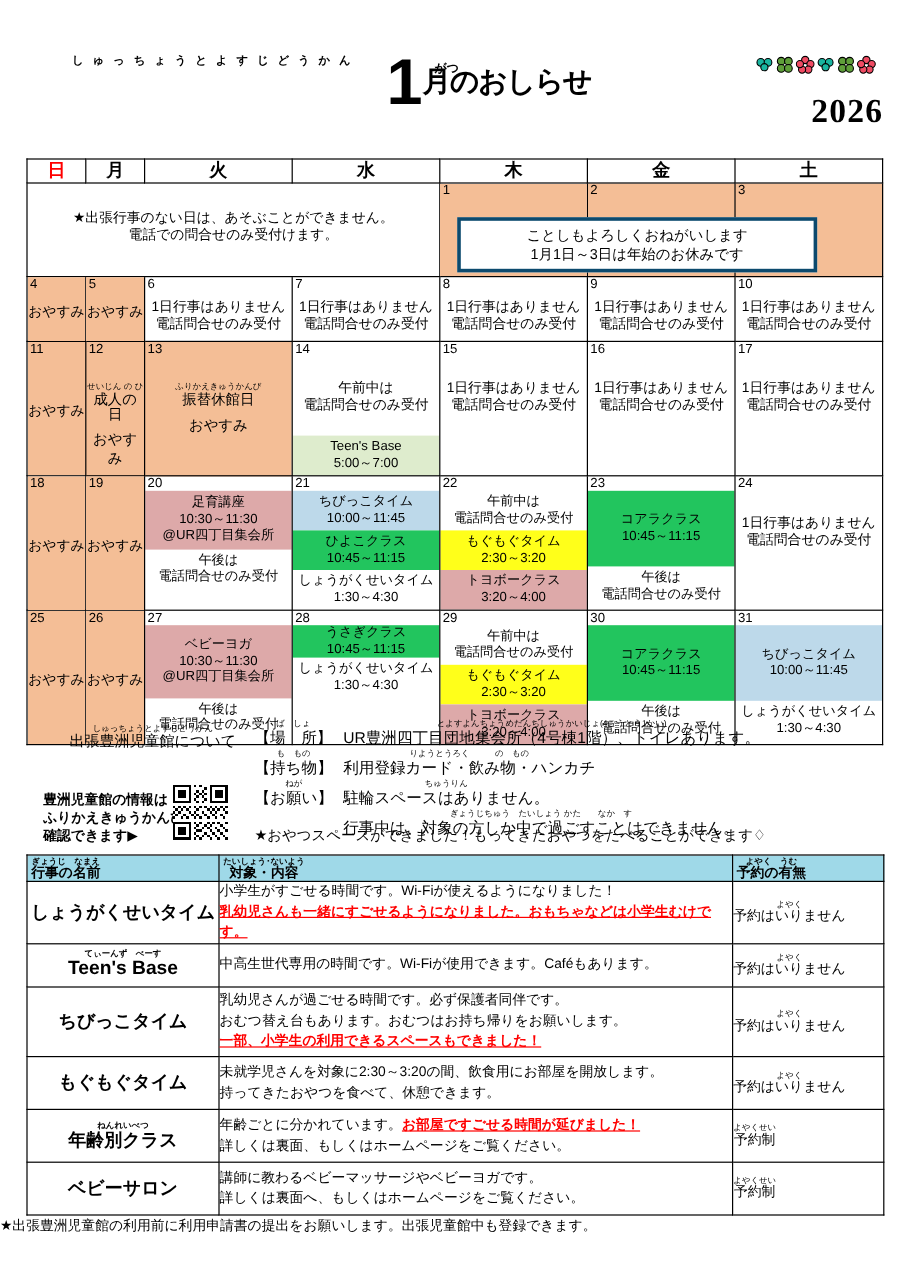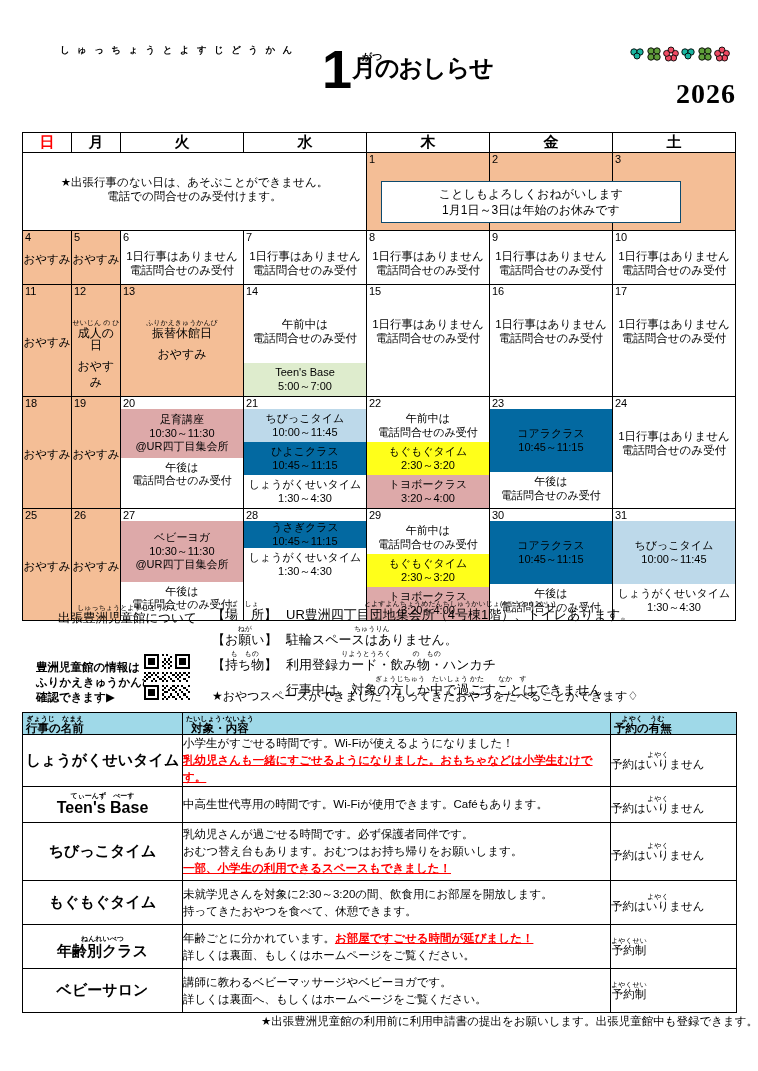--- a/index.html
+++ b/index.html
@@ -72,28 +72,28 @@
     background: #f4be96; text-align: center; font-size: 11.5px;
   }
   .oyasumi-txt { position: absolute; left: 0; right: 0; top: 50%; transform: translateY(-40%); }
   .note-center {
     text-align: center; font-size: 11.5px; line-height: 14px;
   }
   .bar {
     text-align: center; font-size: 11px; line-height: 13.5px; padding: 3px 0;
   }
   .bar-blue { background: #bdd9ea; }
-  .bar-green { background: #0369a1; }
+  .bar-green { background: #22c55e; }
   .bar-yellow { background: #ffff1a; }
   .bar-rose { background: #dda9a9; }
   .bar-palegreen { background: #deeccd; }
   .plain { text-align: center; font-size: 11px; line-height: 13.5px; padding: 3px 0; }
   .newyear-box {
     position: absolute; left: 14px; top: 28px; right: 14px;
-    border: 1px solid #0c4a6e; background: #fff;
+    border: 3px solid #0c4a6e; background: #fff;
     text-align: center; font-size: 12px; line-height: 16px; padding: 4px 0;
   }
   .rb { display: inline-block; text-align: center; line-height: 1; }
   .rb .rt { display: block; font-size: 7px; line-height: 8px; letter-spacing: 0px; }
   .rb .rbase { display: block; }
 
   
   .info { position: absolute; left: 22px; top: 596px; width: 714px; height: 112px; }
   .info-left-title {
     position: absolute; left: 36px; top: 8px;
@@ -131,21 +131,21 @@
   .prog tbody td { vertical-align: middle; }
   .pname {
     text-align: center; font-size: 15px; font-weight: 900;
   }
   .pname-mono { font-family: Liberation Sans, sans-serif; font-size: 16px; font-weight: 900; }
   .pdesc { font-size: 11.5px; line-height: 17px; padding: 3px 4px; }
   .pres { text-align: left; font-size: 11.5px; padding-left: 6px; }
   .hl-red { color: #ff0000; font-weight: 700; text-decoration: underline; }
   .foot-note {
     position: absolute; left: 0; right: 0; top: 1014px;
-    text-align: right; font-size: 11.5px;
+    text-align: left; font-size: 11.5px;
   }
 </style>
 </head>
 <body>
 
 <div class="page">
 
   <div class="header">
     <div class="title-row">
       <div class="ruby-line">しゅっちょうとよすじどうかん</div>
@@ -543,32 +543,32 @@
       <div class="irow">
         <div class="ilabel">
           <span class="rb"><span class="rt">ば　しょ</span><span class="rbase">【場　所】</span></span>
         </div>
         <div class="ival">
           <span class="rb"><span class="rt">とよすよんちょうめだんちしゅうかいじょ(4ごうとう1かい)</span><span class="rbase">UR豊洲四丁目団地集会所（4号棟1階）、トイレあります。</span></span>
         </div>
       </div>
       <div class="irow">
         <div class="ilabel">
+          <span class="rb"><span class="rt">も　もの</span><span class="rbase">【持ち物】</span></span>
+        </div>
+        <div class="ival">
+          <span class="rb"><span class="rt">りようとうろく　　　の　もの</span><span class="rbase">利用登録カード・飲み物・ハンカチ</span></span>
+        </div>
+      </div>
+      <div class="irow">
+        <div class="ilabel">
           <span class="rb"><span class="rt">ねが</span><span class="rbase">【お願い】</span></span>
         </div>
         <div class="ival">
           <span class="rb"><span class="rt">ちゅうりん</span><span class="rbase">駐輪スペースはありません。</span></span>
-        </div>
-      </div>
-      <div class="irow">
-        <div class="ilabel">
-          <span class="rb"><span class="rt">も　もの</span><span class="rbase">【持ち物】</span></span>
-        </div>
-        <div class="ival">
-          <span class="rb"><span class="rt">りようとうろく　　　の　もの</span><span class="rbase">利用登録カード・飲み物・ハンカチ</span></span>
         </div>
       </div>
       <div class="irow">
         <div class="ilabel"></div>
         <div class="ival">
           <span class="rb"><span class="rt">ぎょうじちゅう　たいしょう かた　　なか　す</span><span class="rbase">行事中は、対象の方しか中で過ごすことはできません。</span></span>
         </div>
       </div>
     </div>
     <div class="snack-note">★おやつスペースができました！もってきたおやつをたべることができます♢</div>

